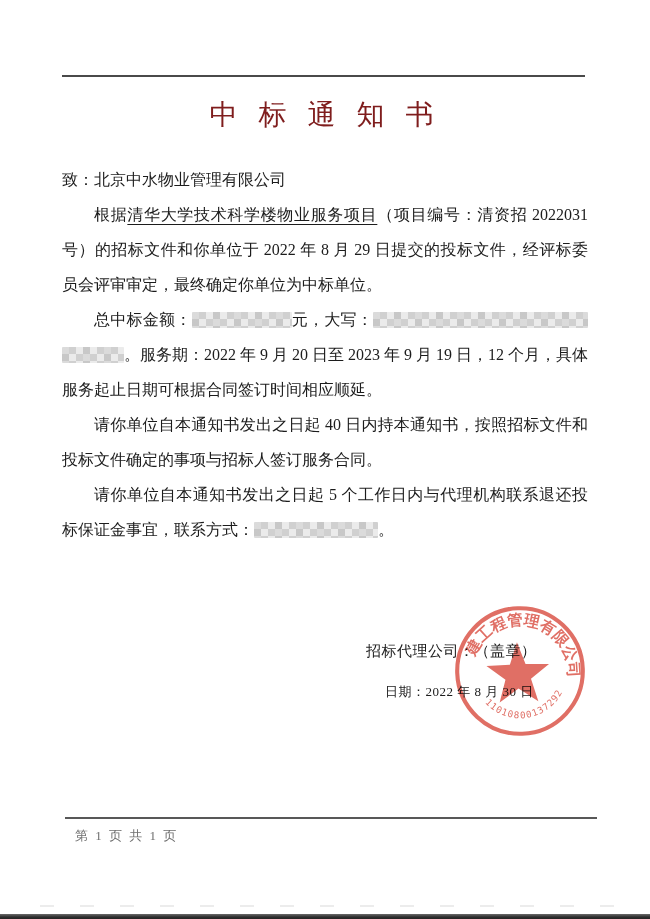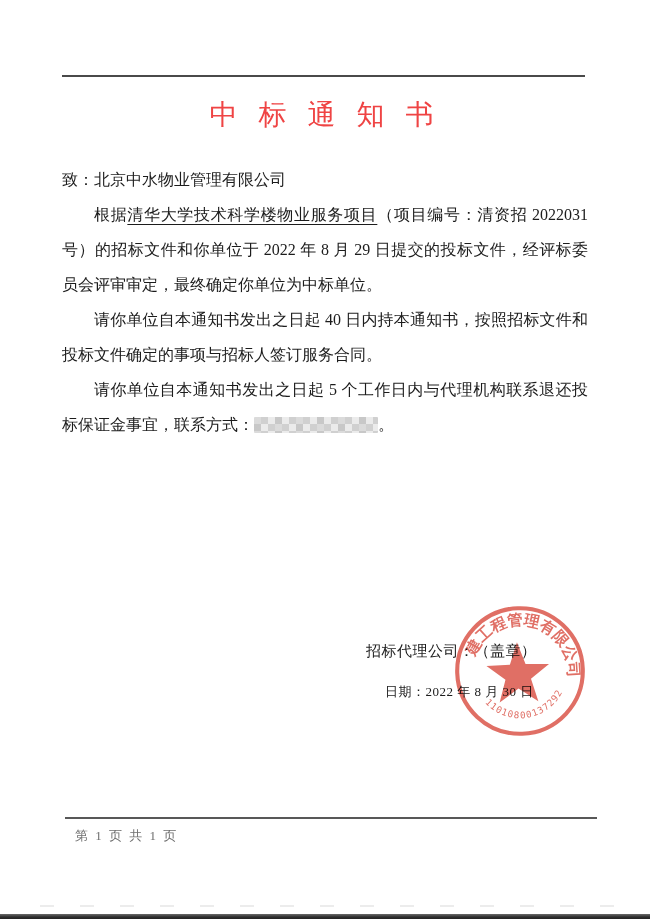--- a/index.html
+++ b/index.html
@@ -11,21 +11,21 @@
     font-family:"Liberation Serif","DejaVu Serif",serif;
     color:#1c1c1c;
   }
   .top-rule{
     position:absolute;left:62px;top:75px;width:523px;height:2px;
     background:#4a4a4a;
   }
   .doc-title{
     position:absolute;left:0;top:96px;width:650px;
     margin:0;text-align:center;
-    font-size:28px;font-weight:500;letter-spacing:7px;color:#ef4444;
+    font-size:28px;font-weight:500;letter-spacing:7px;color:#7f1d1d;
   }
   .doc-body{
     position:absolute;left:62px;top:162px;width:526px;
     font-size:16px;line-height:35px;
     text-align:justify;
   }
   .doc-body p{margin:0;}
   .doc-body p.indent{text-indent:2em;}
   u{text-decoration:underline;text-underline-offset:4px;text-decoration-thickness:1px;}
   .redact{
@@ -71,20 +71,21 @@
 
 <div class="page">
 
   <div class="top-rule"></div>
 
   <h1 class="doc-title">中 标 通 知 书</h1>
 
   <div class="doc-body">
     <p>致：北京中水物业管理有限公司</p>
     <p class="indent"><span>根据</span><u>清华大学技术科学楼物业服务项目</u><span>（项目编号：清资招 2022031号）的招标文件和你单位于 2022 年 8 月 29 日提交的投标文件，经评标委员会评审审定，最终确定你单位为中标单位。</span></p>
+    <p class="indent"><span>总中标金额：</span><span class="redact" style="width: 100px;"></span><span>元，大写：</span><span class="redact" style="width: 215px;"></span><span class="redact" style="width: 62px;"></span><span>。服务期：2022 年 9 月 20 日至 2023 年 9 月 19 日，12 个月，具体服务起止日期可根据合同签订时间相应顺延。</span></p>
     <p class="indent"><span>请你单位自本通知书发出之日起 40 日内持本通知书，按照招标文件和投标文件确定的事项与招标人签订服务合同。</span></p>
     <p class="indent"><span>请你单位自本通知书发出之日起 5 个工作日内与代理机构联系退还投标保证金事宜，联系方式：</span><span class="redact" style="width: 124px;"></span><span>。</span></p>
   </div>
 
   <div class="signoff-agency">招标代理公司：（盖章）</div>
   <div class="signoff-date">日期：2022 年 8 月 30 日</div>
 
   <svg class="stamp" viewBox="0 0 136 136" xmlns="http://www.w3.org/2000/svg">
     <defs>
       <path id="arcTop" d="M 22,80 A 47,47 0 1 1 114,80" fill="none"></path>

